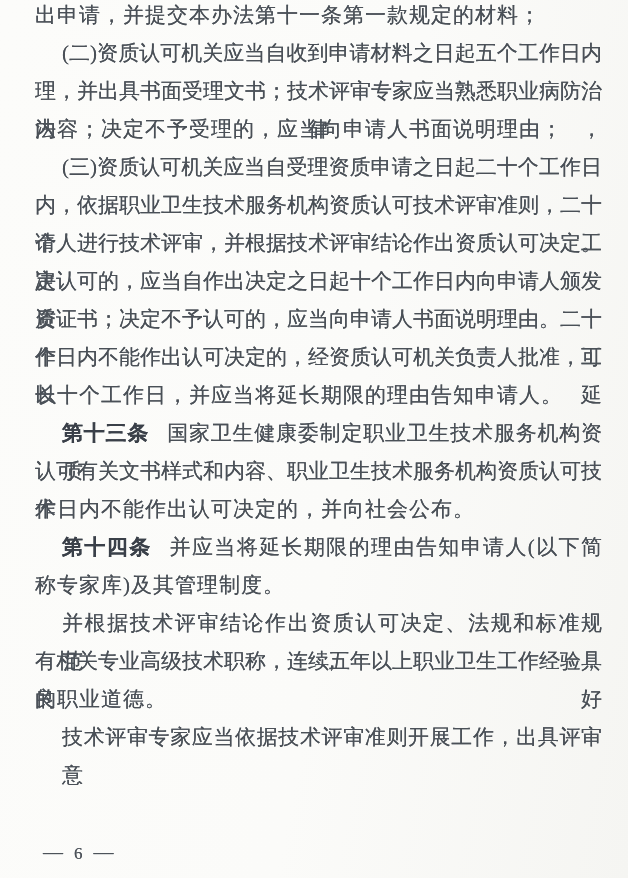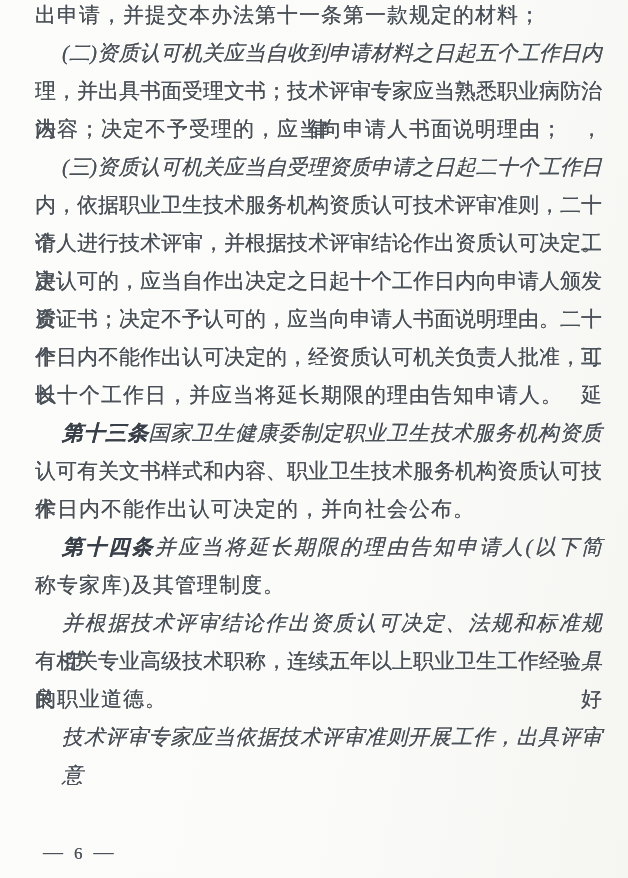--- a/index.html
+++ b/index.html
@@ -35,25 +35,25 @@
     text-align-last: justify;
     text-justify: inter-character;
     white-space: normal;
   }
   .line.end {
     text-align: left;
     letter-spacing: 1px;
   }
   .line.indent {
     padding-left: 27px;
-    font-style: italic;
   }
   .art {
     font-weight: bold;
     color: #3a4049;
+    margin-right: 18px;
     text-shadow: 0 0 0.6px #3a4049;
   }
   .footer {
     position: absolute;
     left: 43px;
     top: 833px;
     height: 38px;
     line-height: 38px;
     font-size: 20px;
     color: #4c5259;

